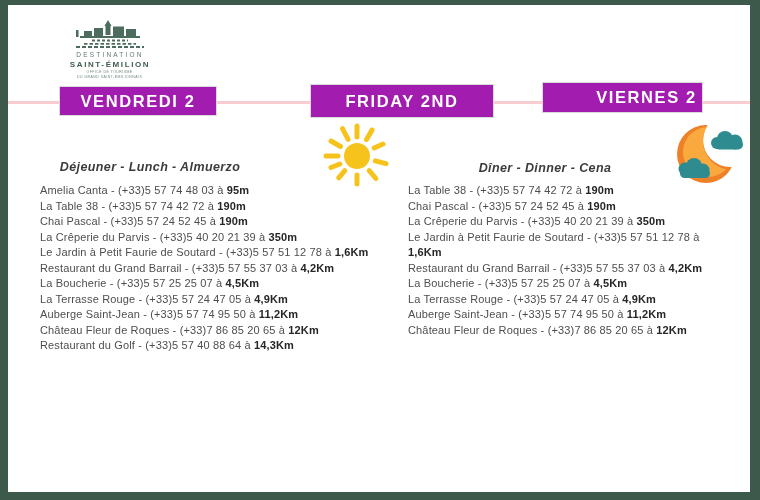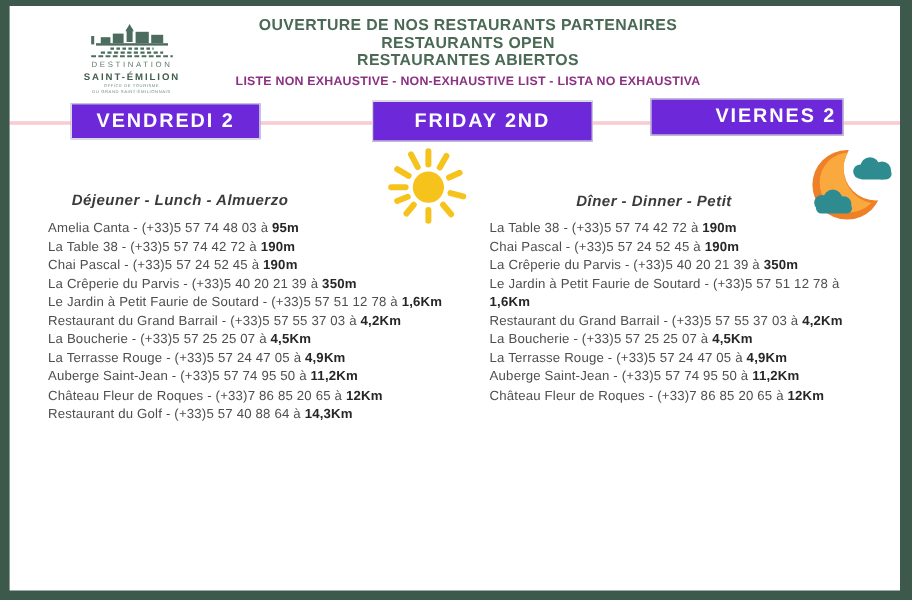--- a/index.html
+++ b/index.html
@@ -22,21 +22,21 @@
   .brand-small{
     font-size:6px;letter-spacing:.8px;color:#6f8a7c;line-height:8px;margin-top:1px;
     transform:scale(.58);transform-origin:50% 0;width:172%;margin-left:-36%;
   }
   .titles{position:absolute;left:180px;top:14px;width:420px;text-align:center;}
   .title-line{font-size:13.2px;line-height:14.6px;font-weight:bold;color:#4a6a55;letter-spacing:.3px;}
   .subtitle{margin-top:5px;font-size:10.3px;font-weight:bold;color:#8c3182;letter-spacing:.2px;}
   
   .pink-line{position:absolute;left:8px;right:10px;top:101px;height:3px;background:#f8ccd0;z-index:1;}
   .banner{
-    position:absolute;z-index:2;background:#6d28d9;color:#ffffff;font-weight:bold;
+    position:absolute;z-index:2;background:#a21caf;color:#ffffff;font-weight:bold;
     display:flex;align-items:center;justify-content:center;
     letter-spacing:1.6px;border:1px solid #d6ddd8;box-sizing:border-box;font-size:16.5px;
   }
   .banner-fr{left:59px;top:86px;width:158px;height:30px;}
   .banner-en{left:274px;top:84px;width:184px;height:34px;margin-left:36px;}
   .banner-es{left:542px;top:82px;width:161px;height:31px;padding-left:48px;}
   
   .col-heading{position:absolute;font-size:12.5px;font-weight:bold;color:#3b3b3b;letter-spacing:.4px;text-align:center;width:220px;font-style:italic;}
   .heading-lunch{left:40px;top:160px;}
   .heading-dinner{left:435px;top:161px;}
@@ -73,26 +73,20 @@
       </g>
     </svg>
     <div class="brand1">DESTINATION</div>
     <div class="brand2">SAINT-ÉMILION</div>
     <div class="brand-small">
       <div>OFFICE DE TOURISME</div>
       <div>DU GRAND SAINT-ÉMILIONNAIS</div>
     </div>
   </div>
 
-  <div class="titles">
-    <div class="title-line">OUVERTURE DE NOS RESTAURANTS PARTENAIRES</div>
-    <div class="title-line">RESTAURANTS OPEN</div>
-    <div class="title-line">RESTAURANTES ABIERTOS</div>
-    <div class="subtitle">LISTE NON EXHAUSTIVE - NON-EXHAUSTIVE LIST - LISTA NO EXHAUSTIVA</div>
-  </div>
 
   <div class="pink-line"></div>
   <div class="banner banner-fr">VENDREDI 2</div>
   <div class="banner banner-en">FRIDAY 2ND</div>
   <div class="banner banner-es">VIERNES 2</div>
 
   <div class="col-heading heading-lunch">Déjeuner - Lunch - Almuerzo</div>
   <svg class="icon-sun" width="80" height="80" viewBox="0 0 80 80">
     <circle cx="39" cy="40" r="13" fill="#f6c31c"></circle>
     <g stroke="#f6c31c" stroke-width="5" stroke-linecap="round" fill="none">
@@ -116,21 +110,21 @@
       <div class="row">La Crêperie du Parvis - (+33)5 40 20 21 39 à&nbsp;<b>350m</b></div>
       <div class="row">Le Jardin à Petit Faurie de Soutard - (+33)5 57 51 12 78 à&nbsp;<b>1,6Km</b></div>
       <div class="row">Restaurant du Grand Barrail - (+33)5 57 55 37 03 à&nbsp;<b>4,2Km</b></div>
       <div class="row">La Boucherie - (+33)5 57 25 25 07 à&nbsp;<b>4,5Km</b></div>
       <div class="row">La Terrasse Rouge - (+33)5 57 24 47 05 à&nbsp;<b>4,9Km</b></div>
       <div class="row">Auberge Saint-Jean - (+33)5 57 74 95 50 à&nbsp;<b>11,2Km</b></div>
       <div class="row">Château Fleur de Roques - (+33)7 86 85 20 65 à&nbsp;<b>12Km</b></div>
       <div class="row">Restaurant du Golf - (+33)5 57 40 88 64 à&nbsp;<b>14,3Km</b></div>
     </div>
 
-  <div class="col-heading heading-dinner">Dîner - Dinner - Petit</div>
+  <div class="col-heading heading-dinner">Dîner - Dinner - Cena</div>
   <svg class="icon-moon" width="80" height="76" viewBox="0 0 80 76">
     <defs>
       <mask id="m1">
           <rect width="80" height="76" fill="#fff"></rect>
           <circle cx="58" cy="26" r="27" fill="#000"></circle>
         </mask>
       <mask id="m2">
           <rect width="80" height="76" fill="#fff"></rect>
           <circle cx="60" cy="27" r="29" fill="#000"></circle>
         </mask>

